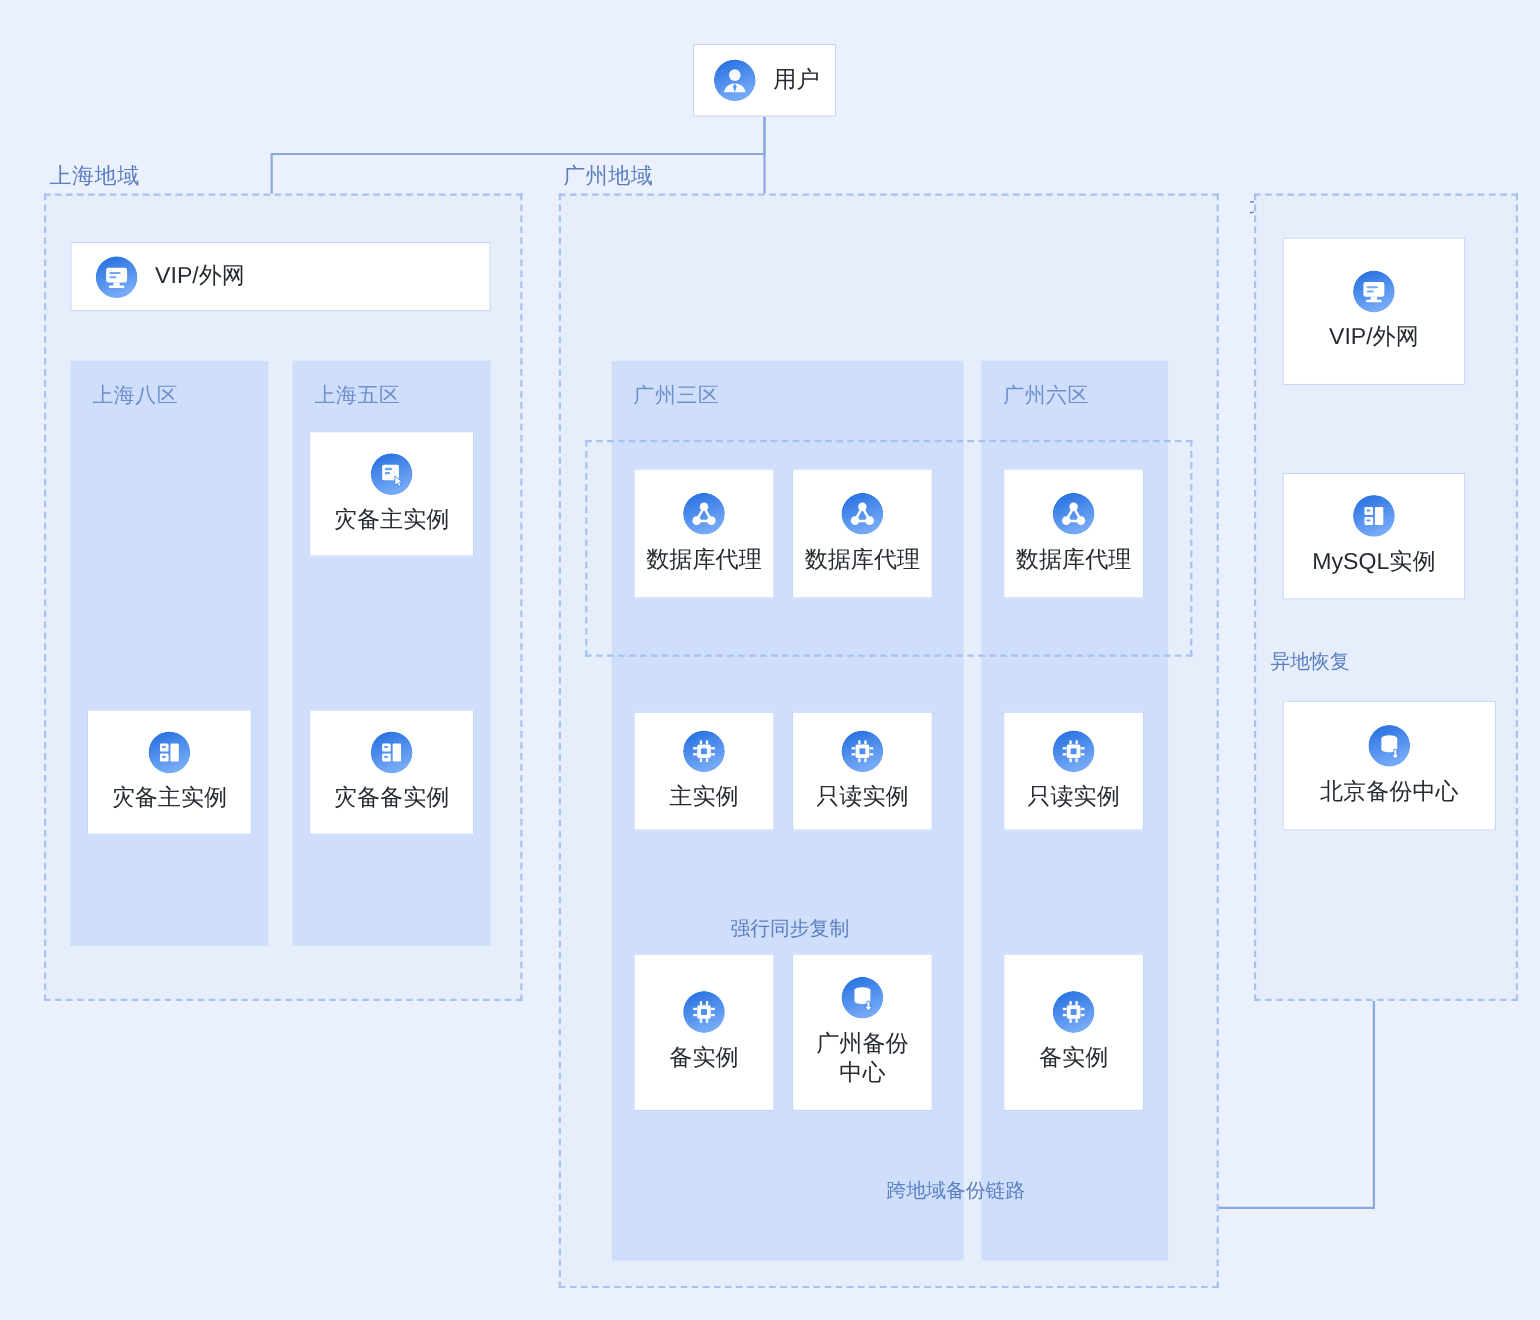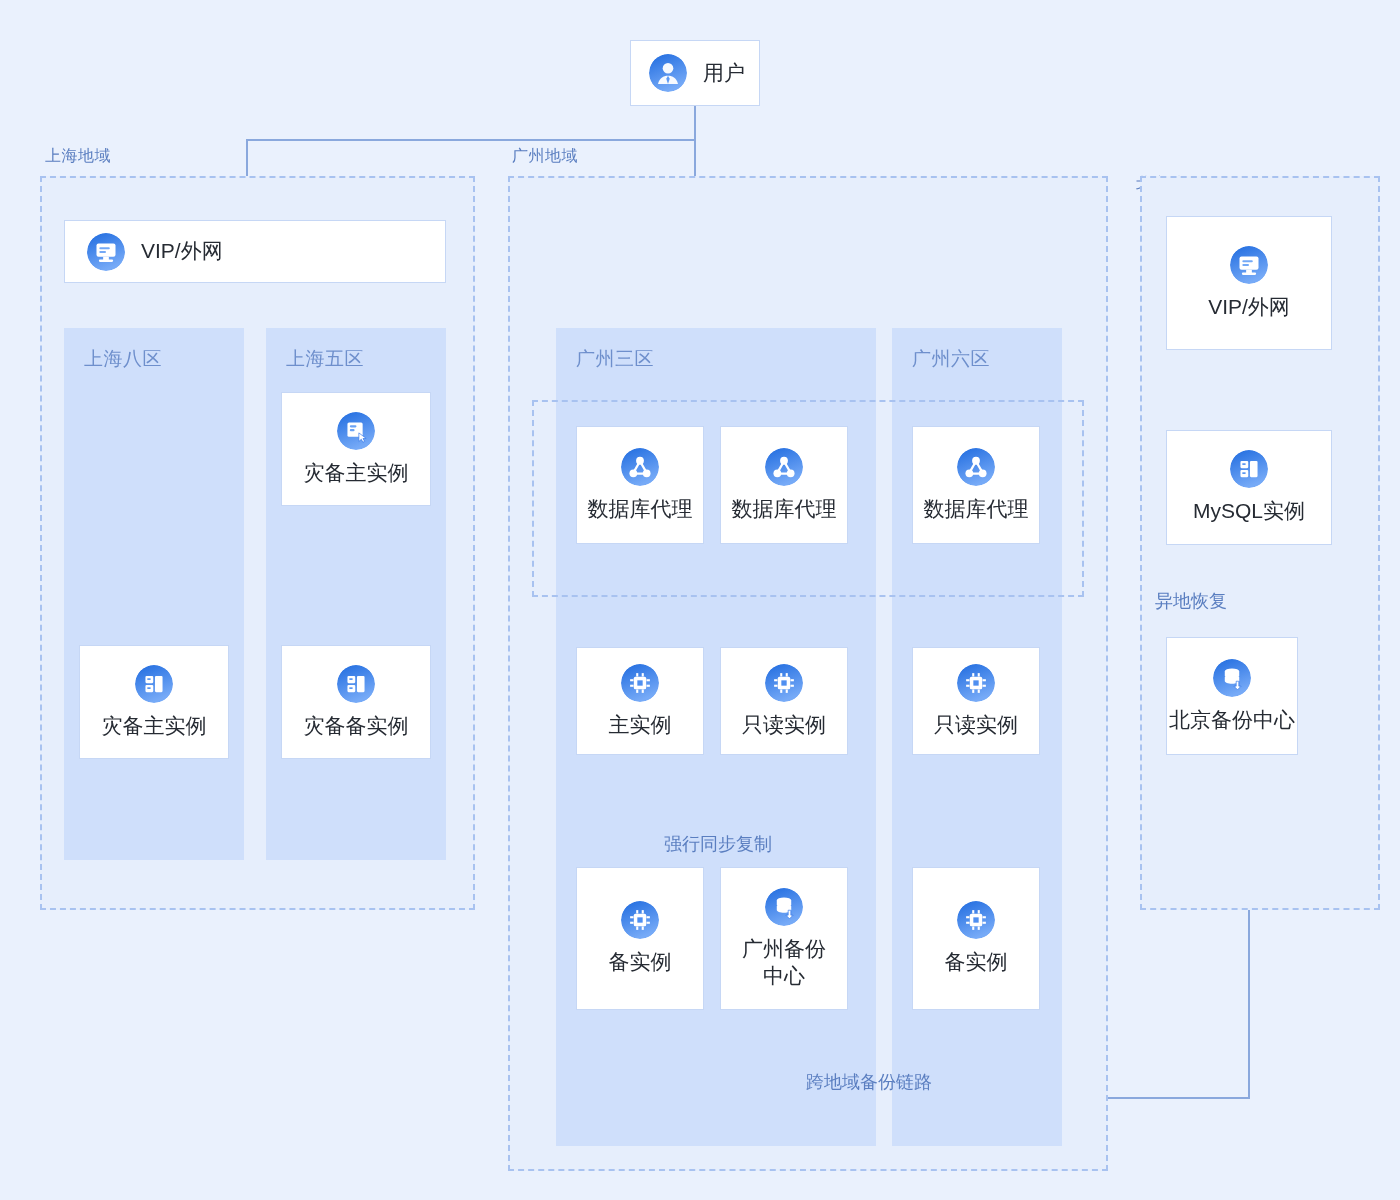--- a/index.html
+++ b/index.html
@@ -28,21 +28,21 @@
     pointer-events: none;
   }
   .region {
     position: absolute;
     border: 2px dashed #a8c2f0;
     background: #e6eefc;
     box-sizing: border-box;
   }
   .region-label {
     position: absolute;
-    font-size: 16px;
+    font-size: 20px;
     color: #5a7ec0;
     white-space: nowrap;
     letter-spacing: 0.5px;
   }
   .zone {
     position: absolute;
     background: #cfdffb;
     box-sizing: border-box;
   }
   .zone-label {
@@ -388,21 +388,21 @@
       <rect x="11" y="21" width="8.2" height="7.6" rx="1.2" fill="#ffffff"></rect>
       <rect x="21" y="11.5" width="8" height="17.1" rx="1.2" fill="#ffffff"></rect>
       <rect x="13" y="14" width="3.4" height="1.7" fill="#4f8ff0"></rect>
       <rect x="13" y="23.5" width="3.4" height="1.7" fill="#4f8ff0"></rect>
     </svg>
     <span class="node-label">MySQL实例</span>
   </div>
 
   <div class="edge-label" style="left:1155px; top:589px;text-align:right;">异地恢复</div>
 
-  <div class="node vertical" style="left:1166px; top:637px; width:132px; height:118px;">
+  <div class="node vertical" style="left:1166px; top:637px; width:194px; height:118px;">
     <svg class="ic" viewBox="0 0 40 40">
       <circle cx="20" cy="20" r="20" fill="url(#icg)"></circle>
       <ellipse cx="20" cy="12.8" rx="7.6" ry="2.9" fill="#ffffff"></ellipse>
       <path d="M12.4,12.8 L12.4,17.6 C12.4,19.2 15.8,20.5 20,20.5 C24.2,20.5 27.6,19.2 27.6,17.6 L27.6,12.8" fill="#ffffff"></path>
       <path d="M12.4,18.6 L12.4,23.2 C12.4,24.8 15.8,26.1 20,26.1 C24.2,26.1 27.6,24.8 27.6,23.2 L27.6,18.6" fill="#ffffff"></path>
       <path d="M24.4,23.4 L24.4,28.6 L22,28.6 L25.8,32.4 L29.6,28.6 L27.2,28.6 L27.2,23.4 z" fill="#ffffff" stroke="#2f74e8" stroke-width="0.7"></path>
     </svg>
     <span class="node-label">北京备份中心</span>
   </div>
 

